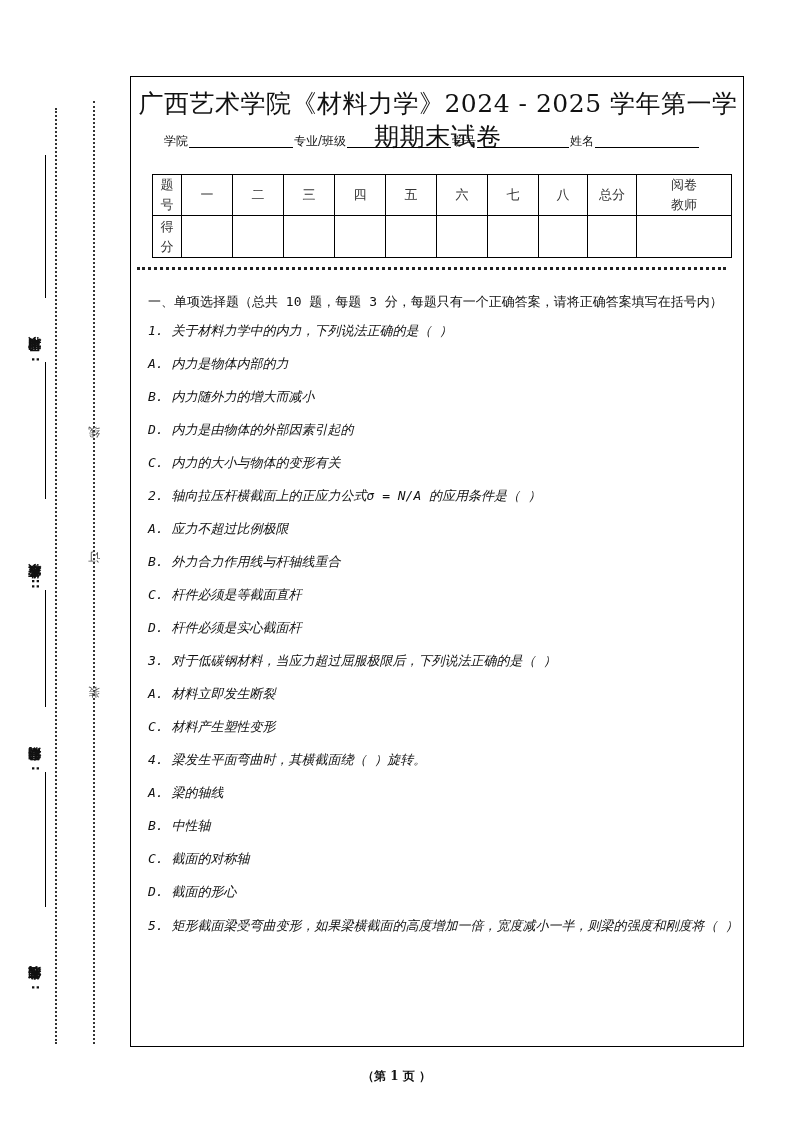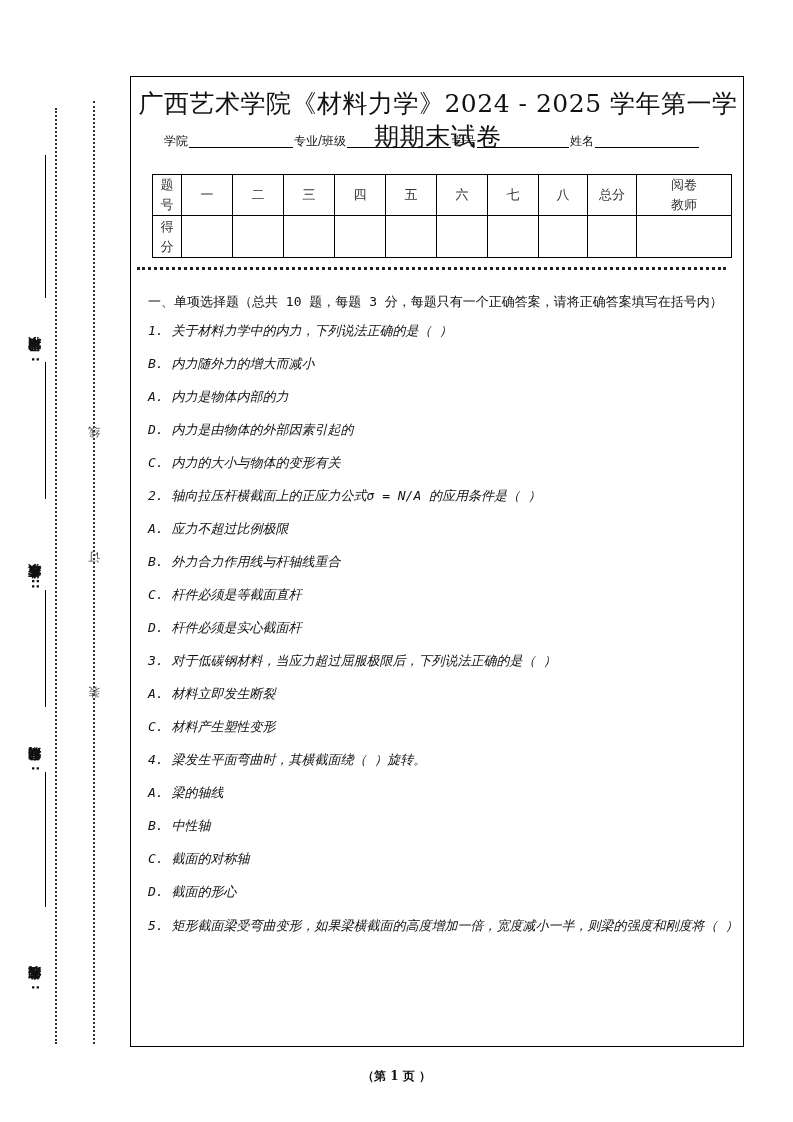--- a/index.html
+++ b/index.html
@@ -108,22 +108,22 @@
     </tr>
   </tbody>
     </table>
 
   <div id="sep"></div>
 
   <div id="content">
     <div class="section-head">一、单项选择题（总共 10 题，每题 3 分，每题只有一个正确答案，请将正确答案填写在括号内）</div>
 
     <div class="line">1. 关于材料力学中的内力，下列说法正确的是（   ）</div>
+    <div class="line">A. 内力是物体内部的力</div>
     <div class="line">B. 内力随外力的增大而减小</div>
-    <div class="line">A. 内力是物体内部的力</div>
     <div class="line">D. 内力是由物体的外部因素引起的</div>
     <div class="line">C. 内力的大小与物体的变形有关</div>
 
     <div class="line">2. 轴向拉压杆横截面上的正应力公式σ = N/A 的应用条件是（   ）</div>
     <div class="line">A. 应力不超过比例极限</div>
     <div class="line">B. 外力合力作用线与杆轴线重合</div>
     <div class="line">C. 杆件必须是等截面直杆</div>
     <div class="line">D. 杆件必须是实心截面杆</div>
 
     <div class="line">3. 对于低碳钢材料，当应力超过屈服极限后，下列说法正确的是（   ）</div>

